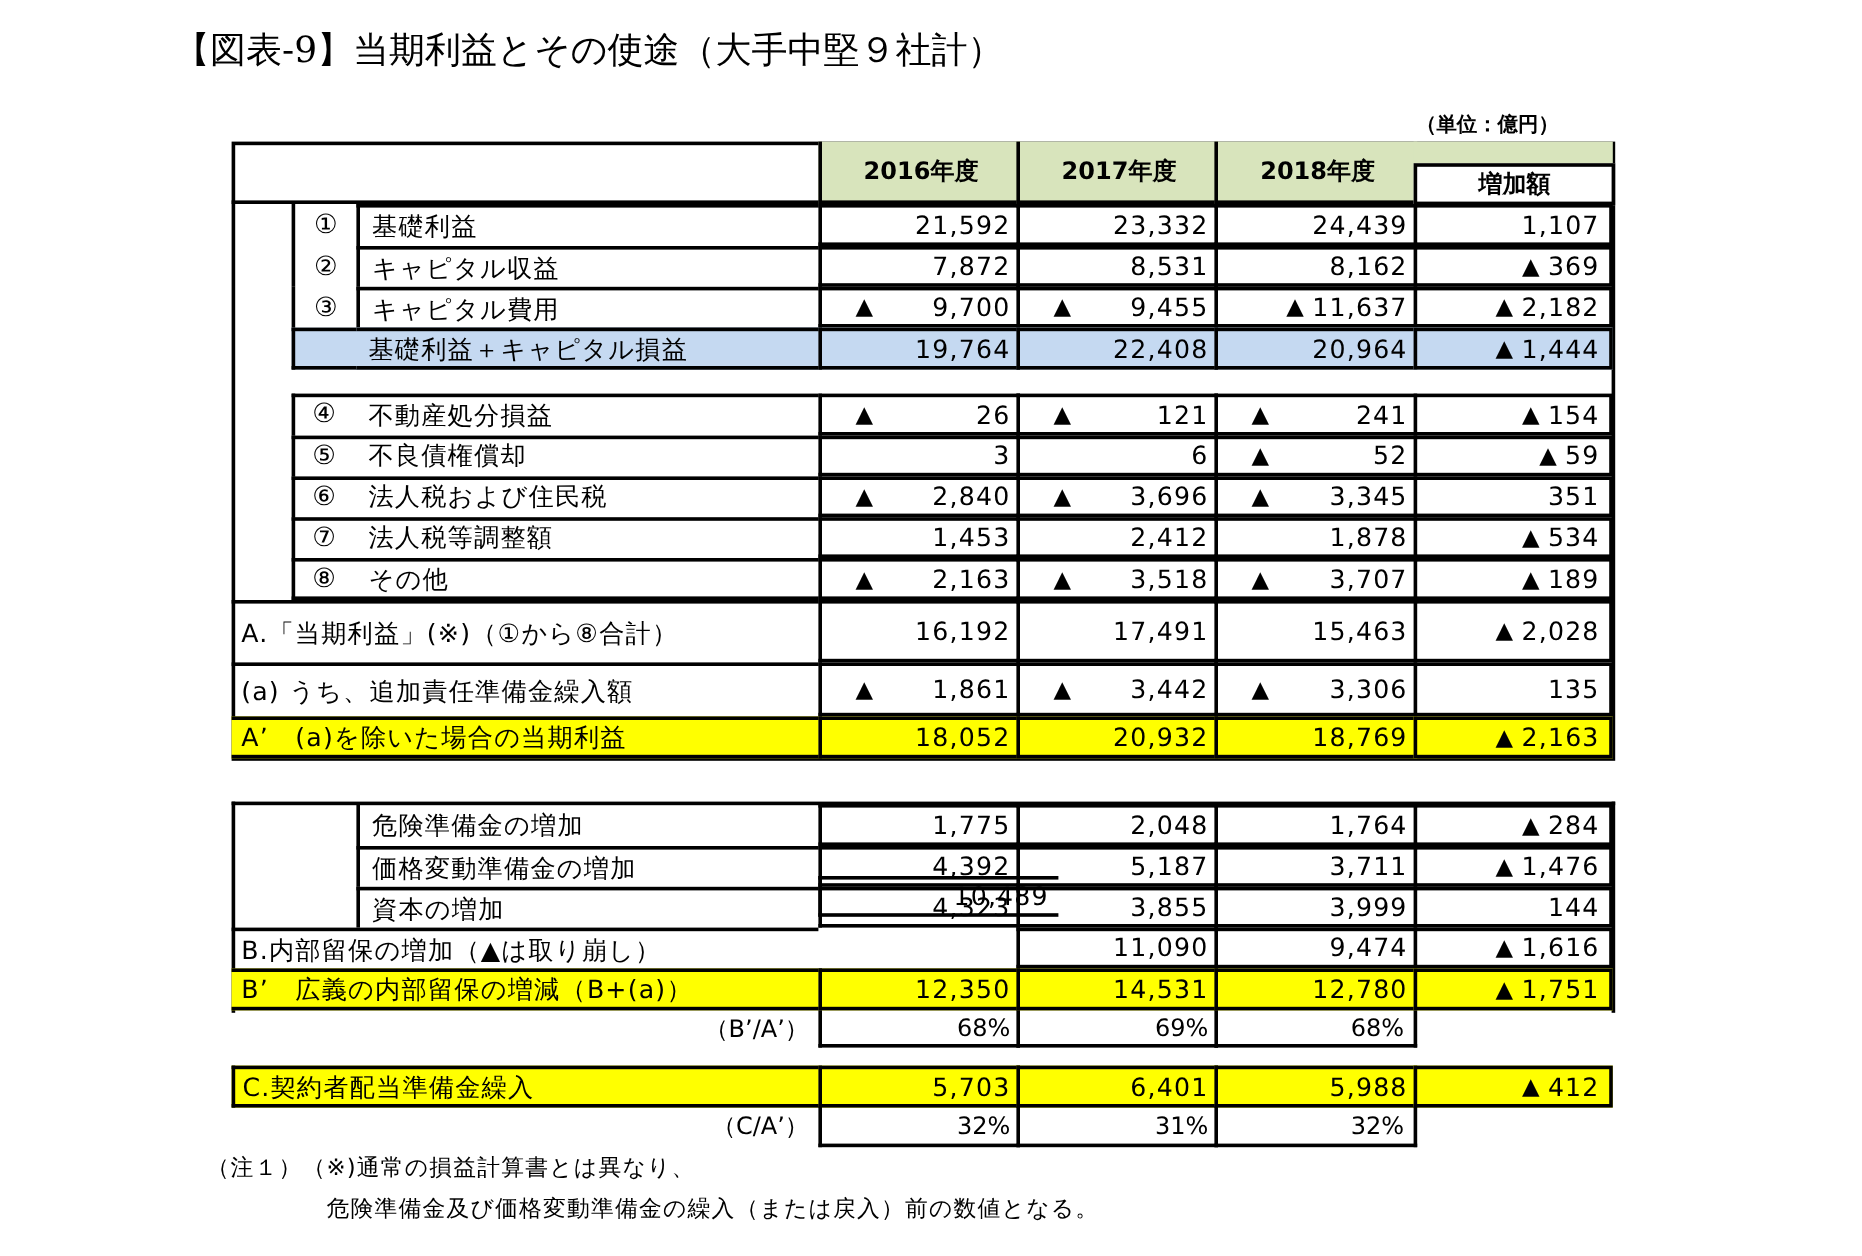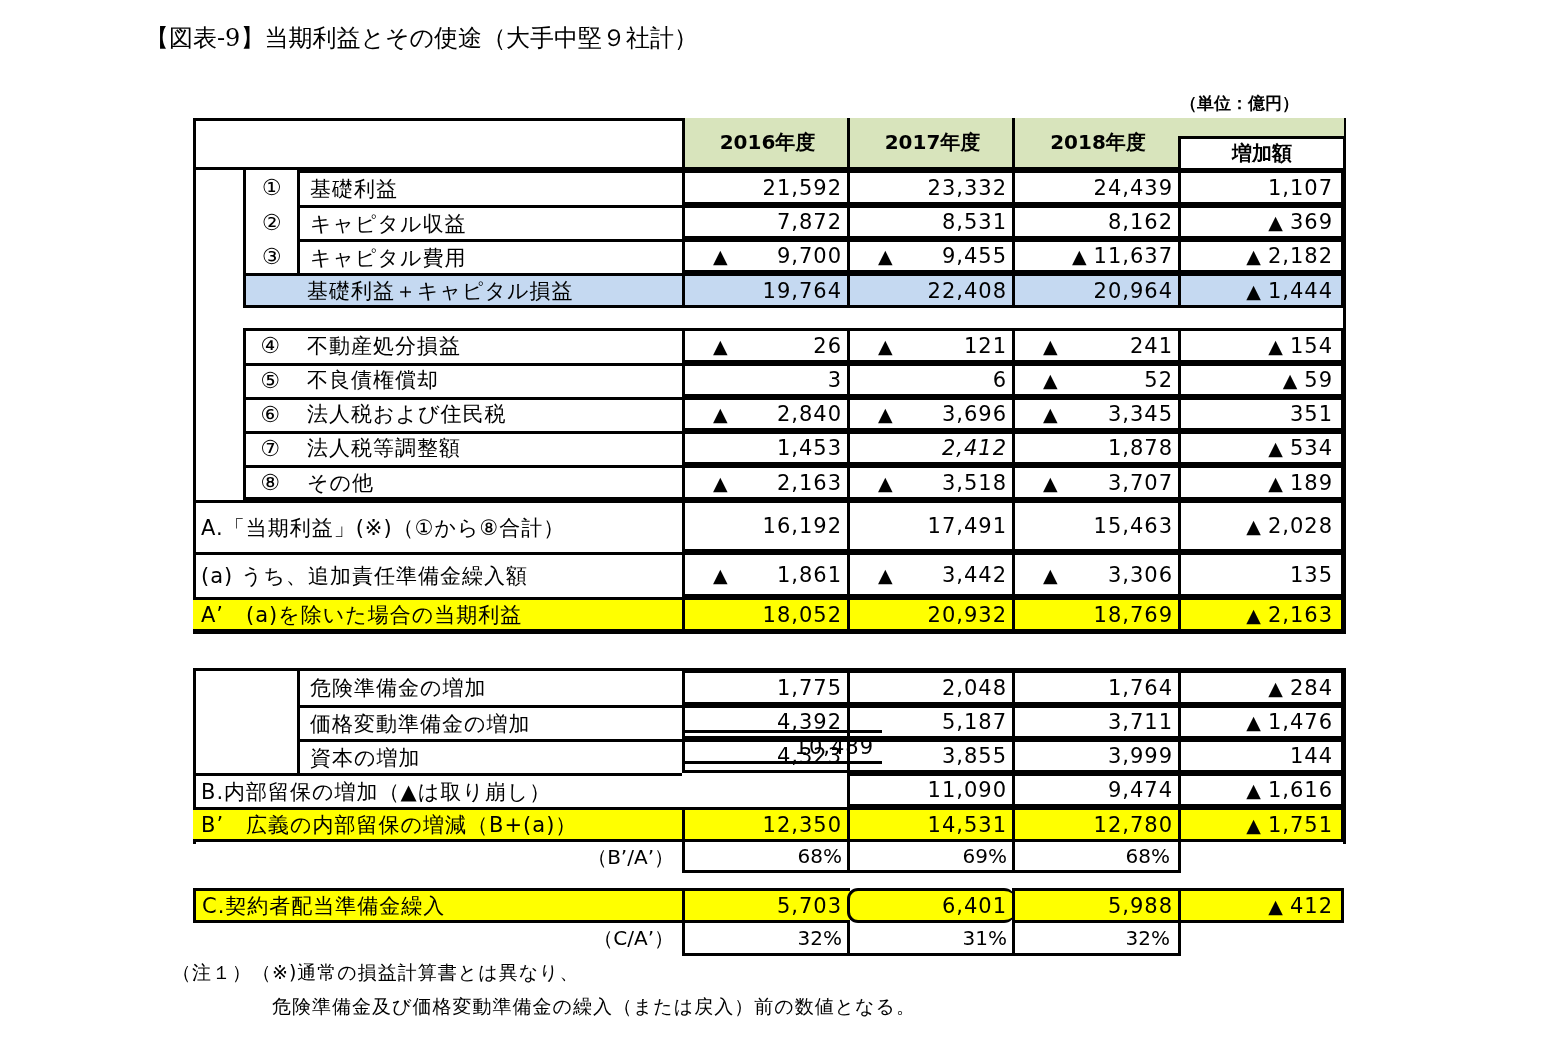--- a/index.html
+++ b/index.html
@@ -1,19 +1,19 @@
 <!DOCTYPE html>
 <html><head>
 <meta charset="utf-8">
 <style>
   html, body { margin:0; padding:0; background:#ffffff; }
   body { width:1552px; height:1047px; position:relative; overflow:hidden;
          font-family:"DejaVu Sans","Liberation Sans",sans-serif; color:#000; }
   .abs { position:absolute; box-sizing:border-box; }
-  .title { left:145px; top:22px; font-family:"DejaVu Serif","Liberation Serif",serif; font-size:24px; letter-spacing:0px; white-space:nowrap; }
+  .title { left:145px; top:22px; font-family:"DejaVu Serif","Liberation Serif",serif; font-size:30px; letter-spacing:0px; white-space:nowrap; }
   .unit { left:1180px; top:92px; font-size:17px; white-space:nowrap; font-weight:bold; }
   .cell { position:absolute; box-sizing:border-box; display:flex; align-items:center; font-size:21px; white-space:nowrap; }
   .num { justify-content:flex-end; padding-right:8px; letter-spacing:1px; }
   .num.tri { justify-content:space-between; padding-left:28px; }
   .num .t { font-size:19px; }
   .lbl { padding-left:10px; letter-spacing:1px; }
   .hdr { justify-content:center; font-size:20px; font-weight:bold; background:#d8e4bc; }
   .bl { border-left:3px solid #000; }
   .br { border-right:3px solid #000; }
   .bt { border-top:3px solid #000; }
@@ -153,21 +153,21 @@
     </div>
     <div class="cell num bl bt bb  br" style="left: 1178px; top: 397px; width: 166px; height: 34px;">
       <span>351</span>
     </div>
     <div class="cell bl bt" style="left: 243px; top: 431px; width: 439px; height: 34px;"></div>
     <div class="cell circ" style="left: 243px; top: 431px; width: 54px; height: 34px;">⑦</div>
     <div class="cell lbl" style="left: 297px; top: 431px; width: 385px; height: 34px;">法人税等調整額</div>
     <div class="cell num bl bt bb " style="left: 682px; top: 431px; width: 168px; height: 34px;">
       <span>1,453</span>
     </div>
-    <div class="cell num bl bt bb " style="left: 847px; top: 431px; width: 168px; height: 34px; font-style: italic;">
+    <div class="cell num bl bt bb " style="left: 847px; top: 431px; width: 168px; height: 34px;">
       <span>2,412</span>
     </div>
     <div class="cell num bl bt bb " style="left: 1012px; top: 431px; width: 169px; height: 34px;">
       <span>1,878</span>
     </div>
     <div class="cell num bl bt bb  br" style="left: 1178px; top: 431px; width: 166px; height: 34px;">
       <span class="t" style="margin-right: 6px;">▲</span>
       <span>534</span>
     </div>
     <div class="cell bl bt bb" style="left: 243px; top: 465px; width: 439px; height: 35px;"></div>
@@ -304,21 +304,21 @@
       <span>1,751</span>
     </div>
     <div class="cell ratio" style="left: 193px; top: 842px; width: 489px; height: 30px;">（B’/A’）</div>
     <div class="cell ratio bl bb" style="left: 682px; top: 842px; width: 168px; height: 31px;">68%</div>
     <div class="cell ratio bl bb" style="left: 847px; top: 842px; width: 168px; height: 31px;">69%</div>
     <div class="cell ratio bl bb br" style="left: 1012px; top: 842px; width: 169px; height: 31px;">68%</div>
     <div class="cell lbl bl bt bb yellow" style="left: 193px; top: 888px; width: 489px; height: 35px; padding-left: 6px;">C.契約者配当準備金繰入</div>
     <div class="cell num bl bt bb yellow" style="left: 682px; top: 888px; width: 168px; height: 35px;">
       <span>5,703</span>
     </div>
-    <div class="cell num bl bt bb yellow" style="left: 847px; top: 888px; width: 168px; height: 35px; border-radius: 11px;">
+    <div class="cell num bl bt bb yellow" style="left: 847px; top: 888px; width: 168px; height: 35px;">
       <span>6,401</span>
     </div>
     <div class="cell num bl bt bb yellow" style="left: 1012px; top: 888px; width: 169px; height: 35px;">
       <span>5,988</span>
     </div>
     <div class="cell num bl bt bb yellow br" style="left: 1178px; top: 888px; width: 166px; height: 35px;">
       <span class="t" style="margin-right: 6px;">▲</span>
       <span>412</span>
     </div>
     <div class="cell ratio" style="left: 193px; top: 922px; width: 489px; height: 33px;">（C/A’）</div>

